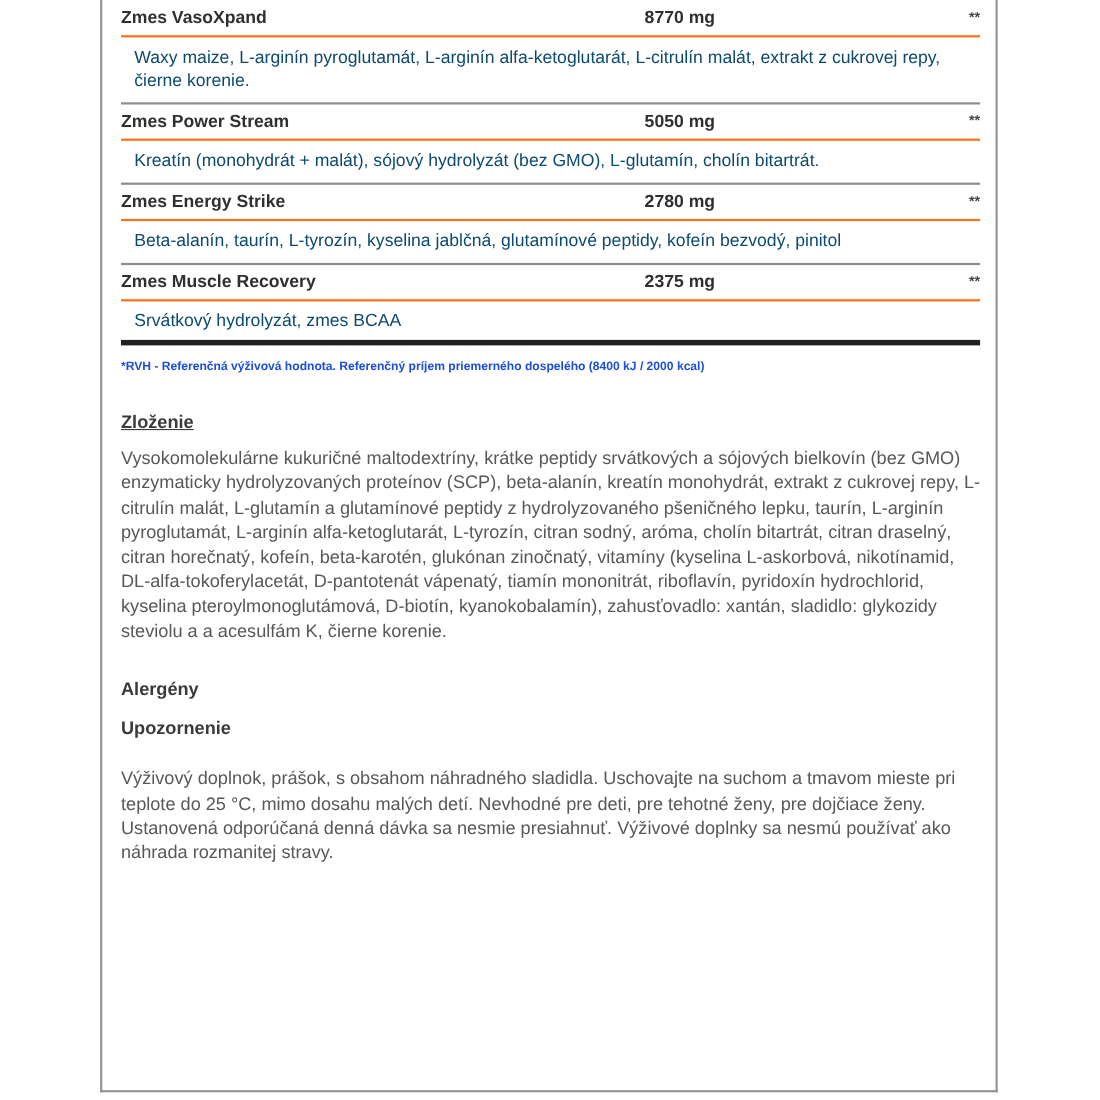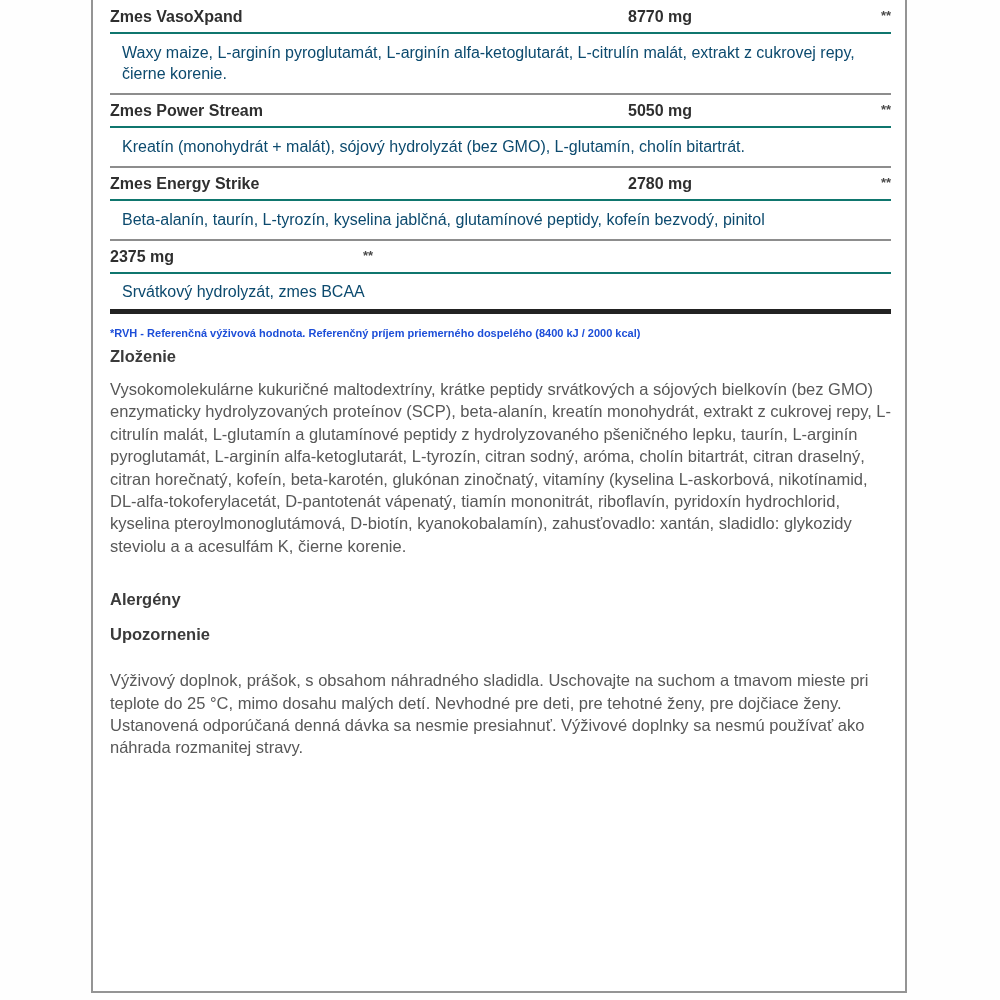--- a/index.html
+++ b/index.html
@@ -14,42 +14,43 @@
     border:2px solid #949494; border-top:none;
     padding:4px 14px 0 17px;
   }
 
   
   .nutri-table { width:100%; color:#3c3c3c; }
   .t-head {
     display:flex; align-items:flex-start;
     font-size:16px; line-height:21px; font-weight:bold; color:#2f2f2f;
     padding:5px 0 5px 0;
-    border-bottom:2px solid #0f766e;
+    border-bottom:2px solid #f97316;
+    gap:42px;
   }
   .blend-name  { flex:1; }
   .blend-amount{ width:235px; }
   .blend-rvh   { width:28px; text-align:right; font-size:13px; position:relative; top:-1px; color:#4a4a4a; }
   .t-ing {
     font-size:16px; line-height:21px; color:#0c4a6e;
     padding:8px 6px 9px 12px;
     border-bottom:2px solid #8d8d8d;
   }
   .t-ing.one-line { padding:7px 6px 7px 12px; }
   .t-ing.last { border-bottom:5px solid #222222; }
 
   
   .footnote { font-size:11px; line-height:21px; color:#1d4ed8; width:770px;font-weight:bold; }
   .footnote.first { margin-top:9px; }
   .footnote.second{ margin-top:11px; }
 
   
   .sec-heading { font-size:16.5px; line-height:21px; font-weight:bold; color:#3a3a3a; }
   .sec-body    { font-size:16.5px; line-height:22.4px; color:#585858; width:784px; }
-  .sec-zlozenie  .sec-heading { margin-top:2px; }
+  .sec-zlozenie  .sec-heading { margin-top:30px;text-decoration:underline; }
   .sec-zlozenie  .sec-body    { margin-top:11px; }
   .sec-alergeny  .sec-heading { margin-top:32px; }
   .sec-alergeny  .sec-body    { margin-top:10px; }
   .sec-upozornenie .sec-heading { margin-top:14px; }
   .sec-upozornenie .sec-body    { margin-top:24px; }
 </style>
 </head>
 <body>
 
 <div class="page">
@@ -72,20 +73,21 @@
       <div class="t-ing">Kreatín (monohydrát + malát), sójový hydrolyzát (bez GMO), L-glutamín, cholín bitartrát.</div>
 
       <div class="t-head">
         <span class="blend-name">Zmes Energy Strike</span>
         <span class="blend-amount">2780 mg</span>
         <span class="blend-rvh">**</span>
       </div>
       <div class="t-ing">Beta-alanín, taurín, L-tyrozín, kyselina jablčná, glutamínové peptidy, kofeín bezvodý, pinitol</div>
 
       <div class="t-head">
+        <span class="blend-name">Zmes Muscle Recovery</span>
         <span class="blend-amount">2375 mg</span>
         <span class="blend-rvh">**</span>
       </div>
       <div class="t-ing one-line last">Srvátkový hydrolyzát, zmes BCAA</div>
 
     </section>
 
     <p class="footnote first">*RVH - Referenčná výživová hodnota. Referenčný príjem priemerného dospelého (8400 kJ / 2000 kcal)</p>
 
     <section class="sec-zlozenie">

